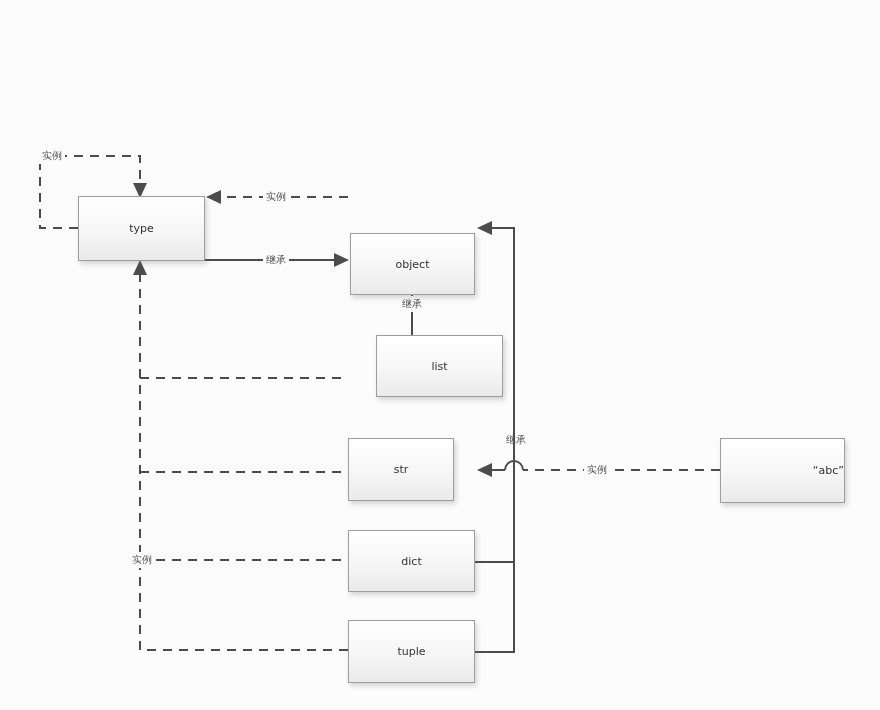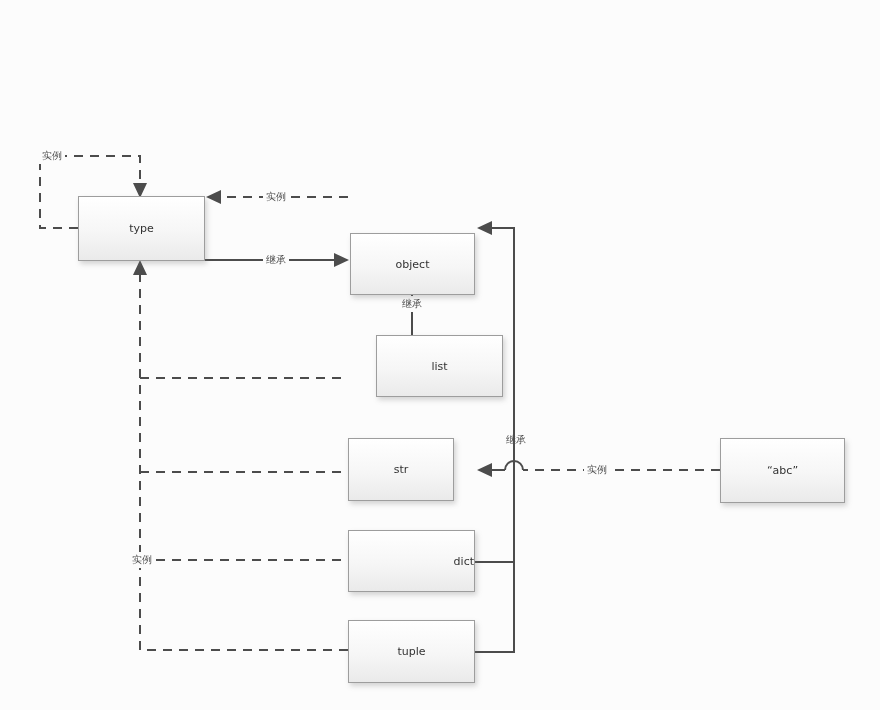--- a/index.html
+++ b/index.html
@@ -87,23 +87,23 @@
   </div>
   <div class="node" style="left:350px;top:197px;width:125px;height:62px;margin-top:36px;">
     <span>object</span>
   </div>
   <div class="node" style="left:348px;top:335px;width:127px;height:62px;margin-left:28px;">
     <span>list</span>
   </div>
   <div class="node" style="left:348px;top:438px;width:106px;height:63px;">
     <span>str</span>
   </div>
-  <div class="node" style="left:348px;top:530px;width:127px;height:62px;justify-content:flex-end;">
+  <div class="node" style="left:348px;top:530px;width:127px;height:62px;">
     <span>dict</span>
   </div>
   <div class="node" style="left:348px;top:620px;width:127px;height:63px;text-align:right;">
     <span>tuple</span>
   </div>
-  <div class="node" style="left:720px;top:438px;width:125px;height:65px;">
+  <div class="node" style="left:720px;top:438px;width:125px;height:65px;justify-content:flex-end;">
     <span>“abc”</span>
   </div>
 
 </div>
 
 </body></html>

